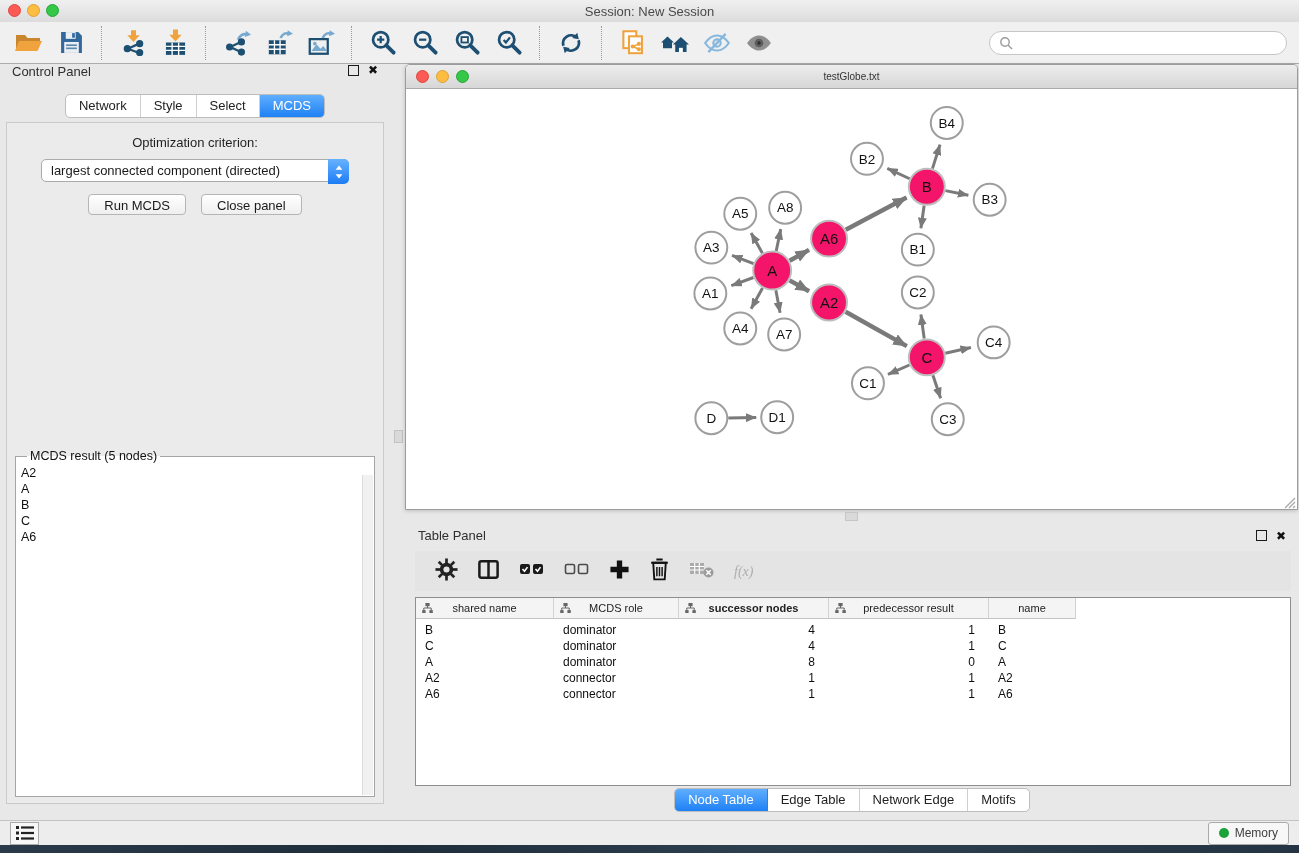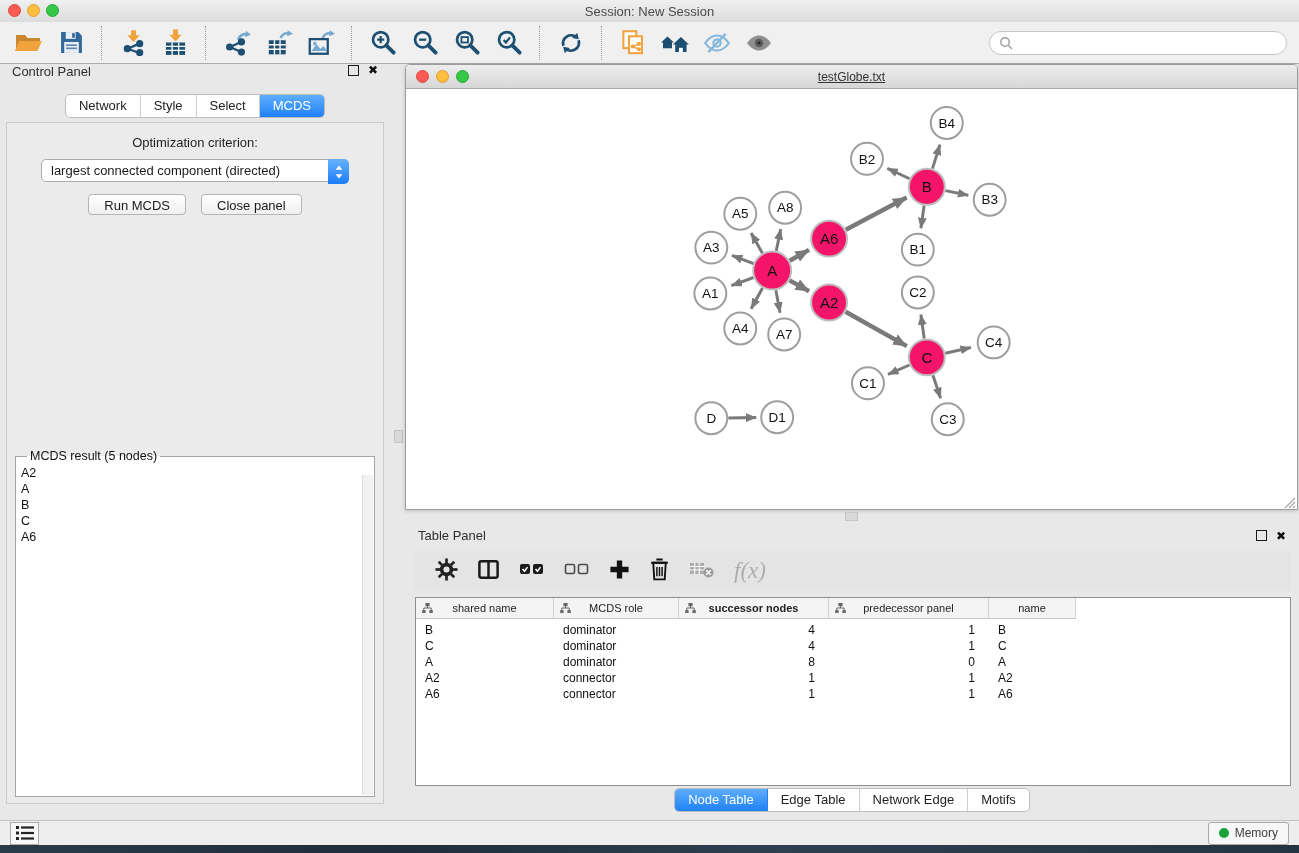--- a/index.html
+++ b/index.html
@@ -45,31 +45,31 @@
   fieldset.mcds legend{margin-left:11px;padding:0 3px;font-size:12.5px;color:#111;}
   .mcds-list{margin:0;padding:2px 16px 2px 5px;font-size:12.5px;color:#111;}
   .mcds-item{line-height:16px;}
   .vtrack{position:absolute;right:1px;top:12px;bottom:1px;width:10px;background:#F1F1F1;border-left:1px solid #DCDCDC;}
   .vgrip{position:absolute;left:394px;top:430px;width:7px;height:11px;background:#D9D9D9;border:1px solid #C2C2C2;}
 
   
   .network-window{position:absolute;left:405px;top:64px;width:893px;height:446px;border:1px solid #9C9C9C;border-radius:5px 5px 0 0;background:#fff;box-sizing:border-box;box-shadow:0 1px 4px rgba(0,0,0,.18);}
   .nw-titlebar{position:relative;height:23px;background:linear-gradient(#EDEDED,#D7D7D7);border-bottom:1px solid #A9A9A9;border-radius:4px 4px 0 0;display:flex;align-items:center;justify-content:center;}
   .nw-lights{position:absolute;left:10px;top:5px;display:flex;gap:7px;}
-  .nw-title{font-size:12px;color:#333;text-decoration:underline;}
+  .nw-title{font-size:10px;color:#333;}
   .nw-canvas{position:absolute;left:0;top:24px;right:0;bottom:0;background:#fff;}
   svg.graph{width:100%;height:100%;display:block;font-family:inherit;}
   .resize-grip{position:absolute;right:1px;bottom:1px;width:13px;height:13px;}
   .hgrip{position:absolute;left:845px;top:512px;width:11px;height:7px;background:#D9D9D9;border:1px solid #C6C6C6;}
 
   
   .table-panel{position:absolute;left:405px;top:522px;width:894px;height:298px;background:#E8E8E8;}
   .tp-header{height:27px;display:flex;align-items:center;padding:0 13px;font-size:13px;color:#2F2F2F;}
   .tp-toolbar{position:absolute;left:10px;right:8px;top:29px;height:40px;background:#E4E4E4;display:flex;align-items:center;gap:19px;padding-left:20px;box-sizing:border-box;}
-  .fx{font-family:"Liberation Serif","DejaVu Serif",serif;font-style:italic;font-size:23px;color:#ADADAD;}
+  .fx{font-family:"Liberation Serif","DejaVu Serif",serif;font-style:italic;font-size:14px;color:#ADADAD;}
   .tablewrap{position:absolute;left:10px;right:8px;top:75px;bottom:34px;background:#fff;border:1px solid #8F8F8F;overflow:hidden;box-sizing:border-box;}
   .thead{display:flex;}
   .th{position:relative;height:21px;background:#F4F4F4;border-right:1px solid #D2D2D2;border-bottom:1px solid #C4C4C4;box-sizing:border-box;display:flex;align-items:center;justify-content:center;font-size:11px;color:#222;}
   .th-icon{position:absolute;left:6px;top:50%;transform:translateY(-50%);}
   .tbody{padding-top:3px;}
   .tr{display:flex;height:16px;align-items:center;}
   .td{font-size:12px;color:#0F0F0F;box-sizing:border-box;white-space:nowrap;overflow:hidden;}
   .td.left{padding-left:9px;text-align:left;}
   .td.right{padding-right:14px;text-align:right;}
   .tp-tabs{position:absolute;left:0;right:0;bottom:8px;display:flex;justify-content:center;}
@@ -513,21 +513,21 @@
             </svg>
             <span class="th-label">successor nodes</span>
           </div>
           <div class="th" style="width: 160px;">
             <svg class="th-icon" width="11" height="11" viewBox="0 0 11 11">
               <rect x="3.4" y="0.5" width="4.2" height="3.2" fill="#666"></rect>
               <path d="M5.5 3.5v2M1.8 8V5.5h7.4V8" stroke="#666" fill="none"></path>
               <rect x="0.2" y="7.6" width="3.4" height="2.9" fill="#666"></rect>
               <rect x="7.4" y="7.6" width="3.4" height="2.9" fill="#666"></rect>
             </svg>
-            <span class="th-label">predecessor panel</span>
+            <span class="th-label">predecessor result</span>
           </div>
           <div class="th" style="width: 87px;">
             <span class="th-label">name</span>
           </div>
         </div>
       <div class="tbody">
           <div class="tr">
             <div class="td left" style="width: 138px;">B</div>
             <div class="td left" style="width: 125px;">dominator</div>
             <div class="td right" style="width: 150px;">4</div>

